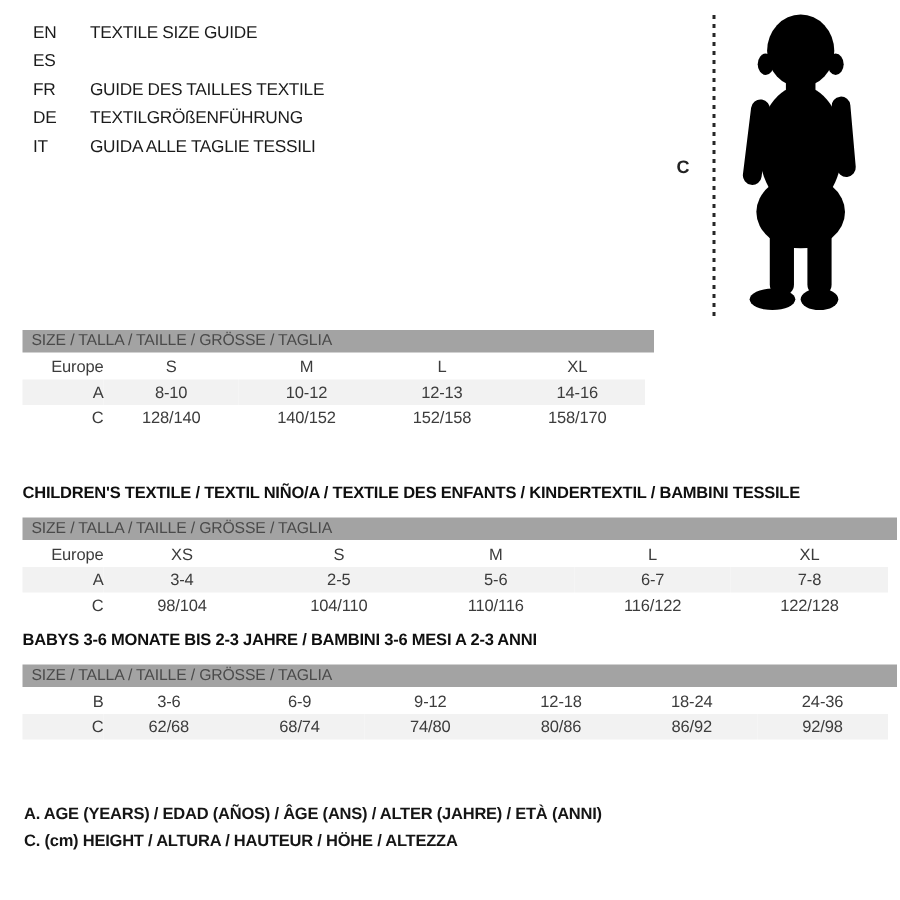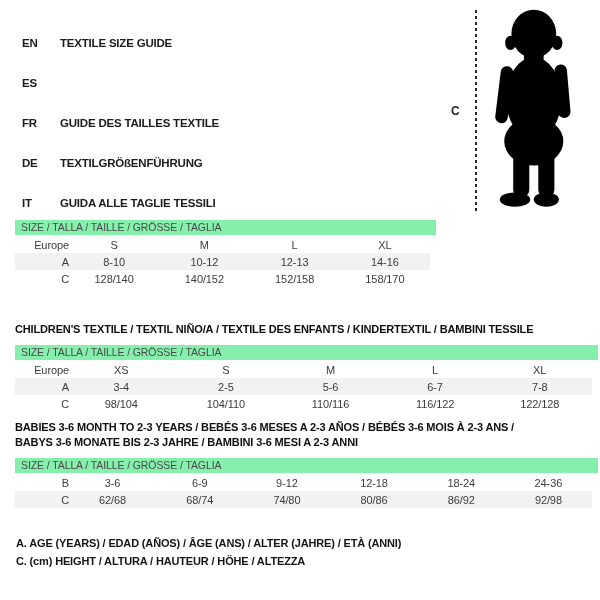--- a/index.html
+++ b/index.html
@@ -4,32 +4,32 @@
 <style>
   html,body{margin:0;padding:0;}
   body{
     width:600px;height:600px;position:relative;background:#fff;
     font-family:"Liberation Sans", sans-serif;color:#1b1b1b;overflow:hidden;
   }
   .abs{position:absolute;}
 
   
   .lang-list{top:13px;left:22px;}
-  .lang-row{display:flex;line-height:19px;font-size:11.5px;font-weight:bold;letter-spacing:-0.2px;margin-top:21px;}
+  .lang-row{display:flex;line-height:19px;font-size:11.5px;font-weight:normal;letter-spacing:-0.2px;}
   .lang-code{width:38px;flex:0 0 38px;}
 
   
   .measure-line{left:475px;top:10px;width:2px;height:202px;
     background:repeating-linear-gradient(to bottom,#262626 0 3px,transparent 3px 6px);}
   .figure-label{left:451px;top:104px;font-size:12px;font-weight:bold;color:#222;}
   .baby-svg{left:487px;top:7px;}
 
   
   .tbl-title{font-size:11px;font-weight:bold;color:#0f0f0f;letter-spacing:-0.15px;line-height:15px;}
-  .size-bar{background:#86efac;color:#4a4a4a;font-size:10.5px;height:15px;line-height:15px;
+  .size-bar{background:#a3a3a3;color:#4a4a4a;font-size:10.5px;height:15px;line-height:15px;
     padding-left:6px;letter-spacing:-0.1px;margin-top:8px;}
   table{border-collapse:collapse;table-layout:fixed;margin-top:1px;}
   td{font-size:11px;color:#3c3c3c;height:17px;padding:0;text-align:center;letter-spacing:-0.1px;}
   td:first-child{text-align:right;padding-left:6px;}
   tbody tr:nth-child(2) td{background:#f2f2f2;}
   .t-narrow{width:415px;} .t-narrow td:first-child{width:48px;}
   .t-wide{width:577px;}   .t-wide td:first-child{width:48px;}
   .sec{left:15px;right:8px;}
   .sec1{top:212px;} .sec2{top:322px;} .sec3{top:420px;}
 
@@ -140,21 +140,20 @@
           <td>110/116</td>
           <td>116/122</td>
           <td>122/128</td>
         </tr>
       </tbody>
     </table>
 </div>
 
 <div class="abs sec sec3">
   <div class="tbl-title">
-      <div>BABIES 3-6 MONTH TO 2-3 YEARS / BEBÉS 3-6 MESES A 2-3 AÑOS / BÉBÉS 3-6 MOIS À 2-3 ANS /</div>
       <div>BABYS 3-6 MONATE BIS 2-3 JAHRE / BAMBINI 3-6 MESI A 2-3 ANNI</div>
     </div>
   <div class="size-bar t-wide">SIZE / TALLA / TAILLE / GRÖSSE / TAGLIA</div>
   <table class="t-wide">
       <tbody>
         <tr>
           <td>B</td>
           <td>3-6</td>
           <td>6-9</td>
           <td>9-12</td>

